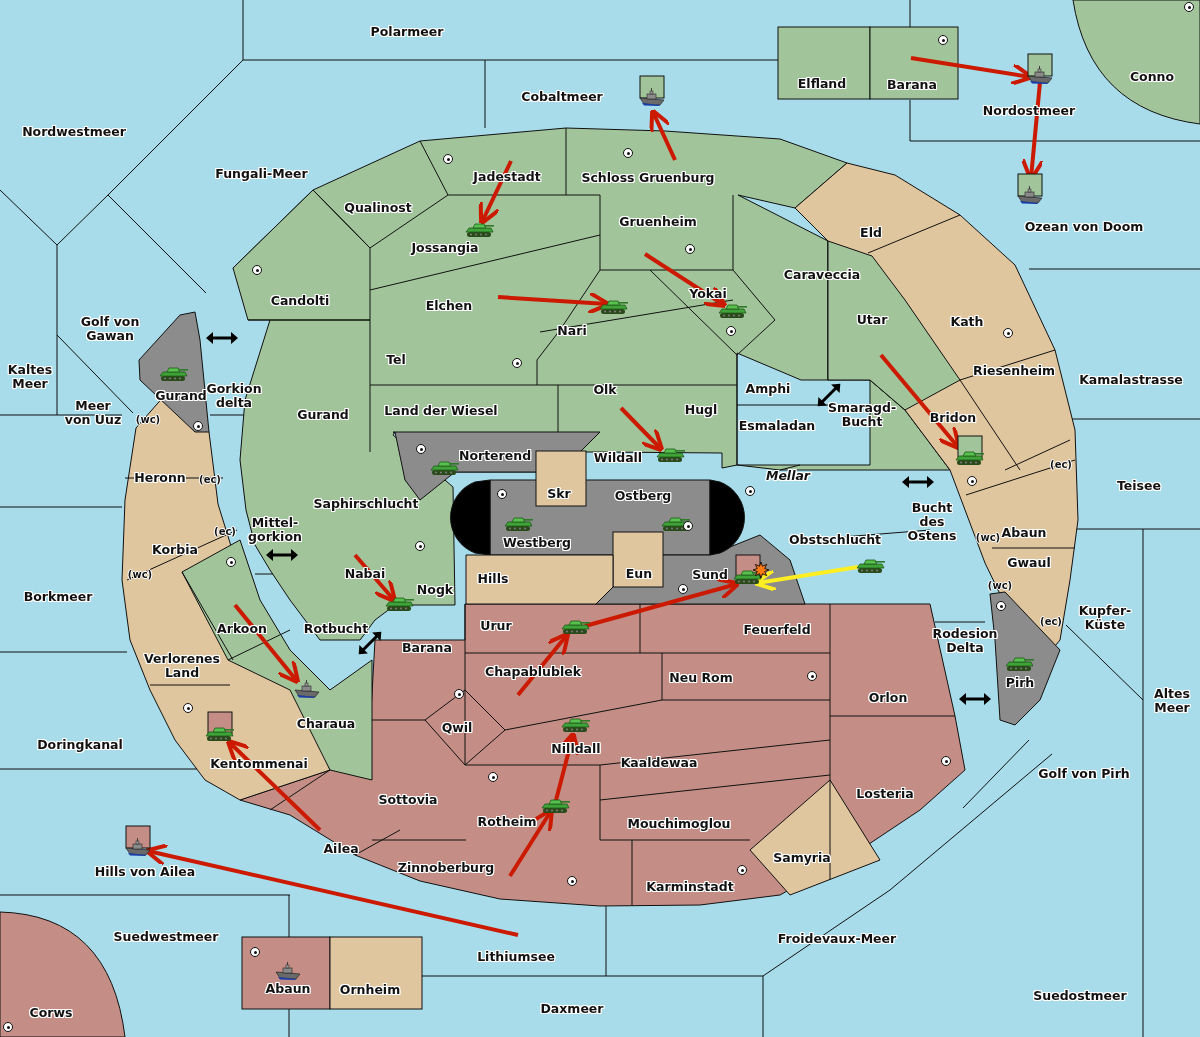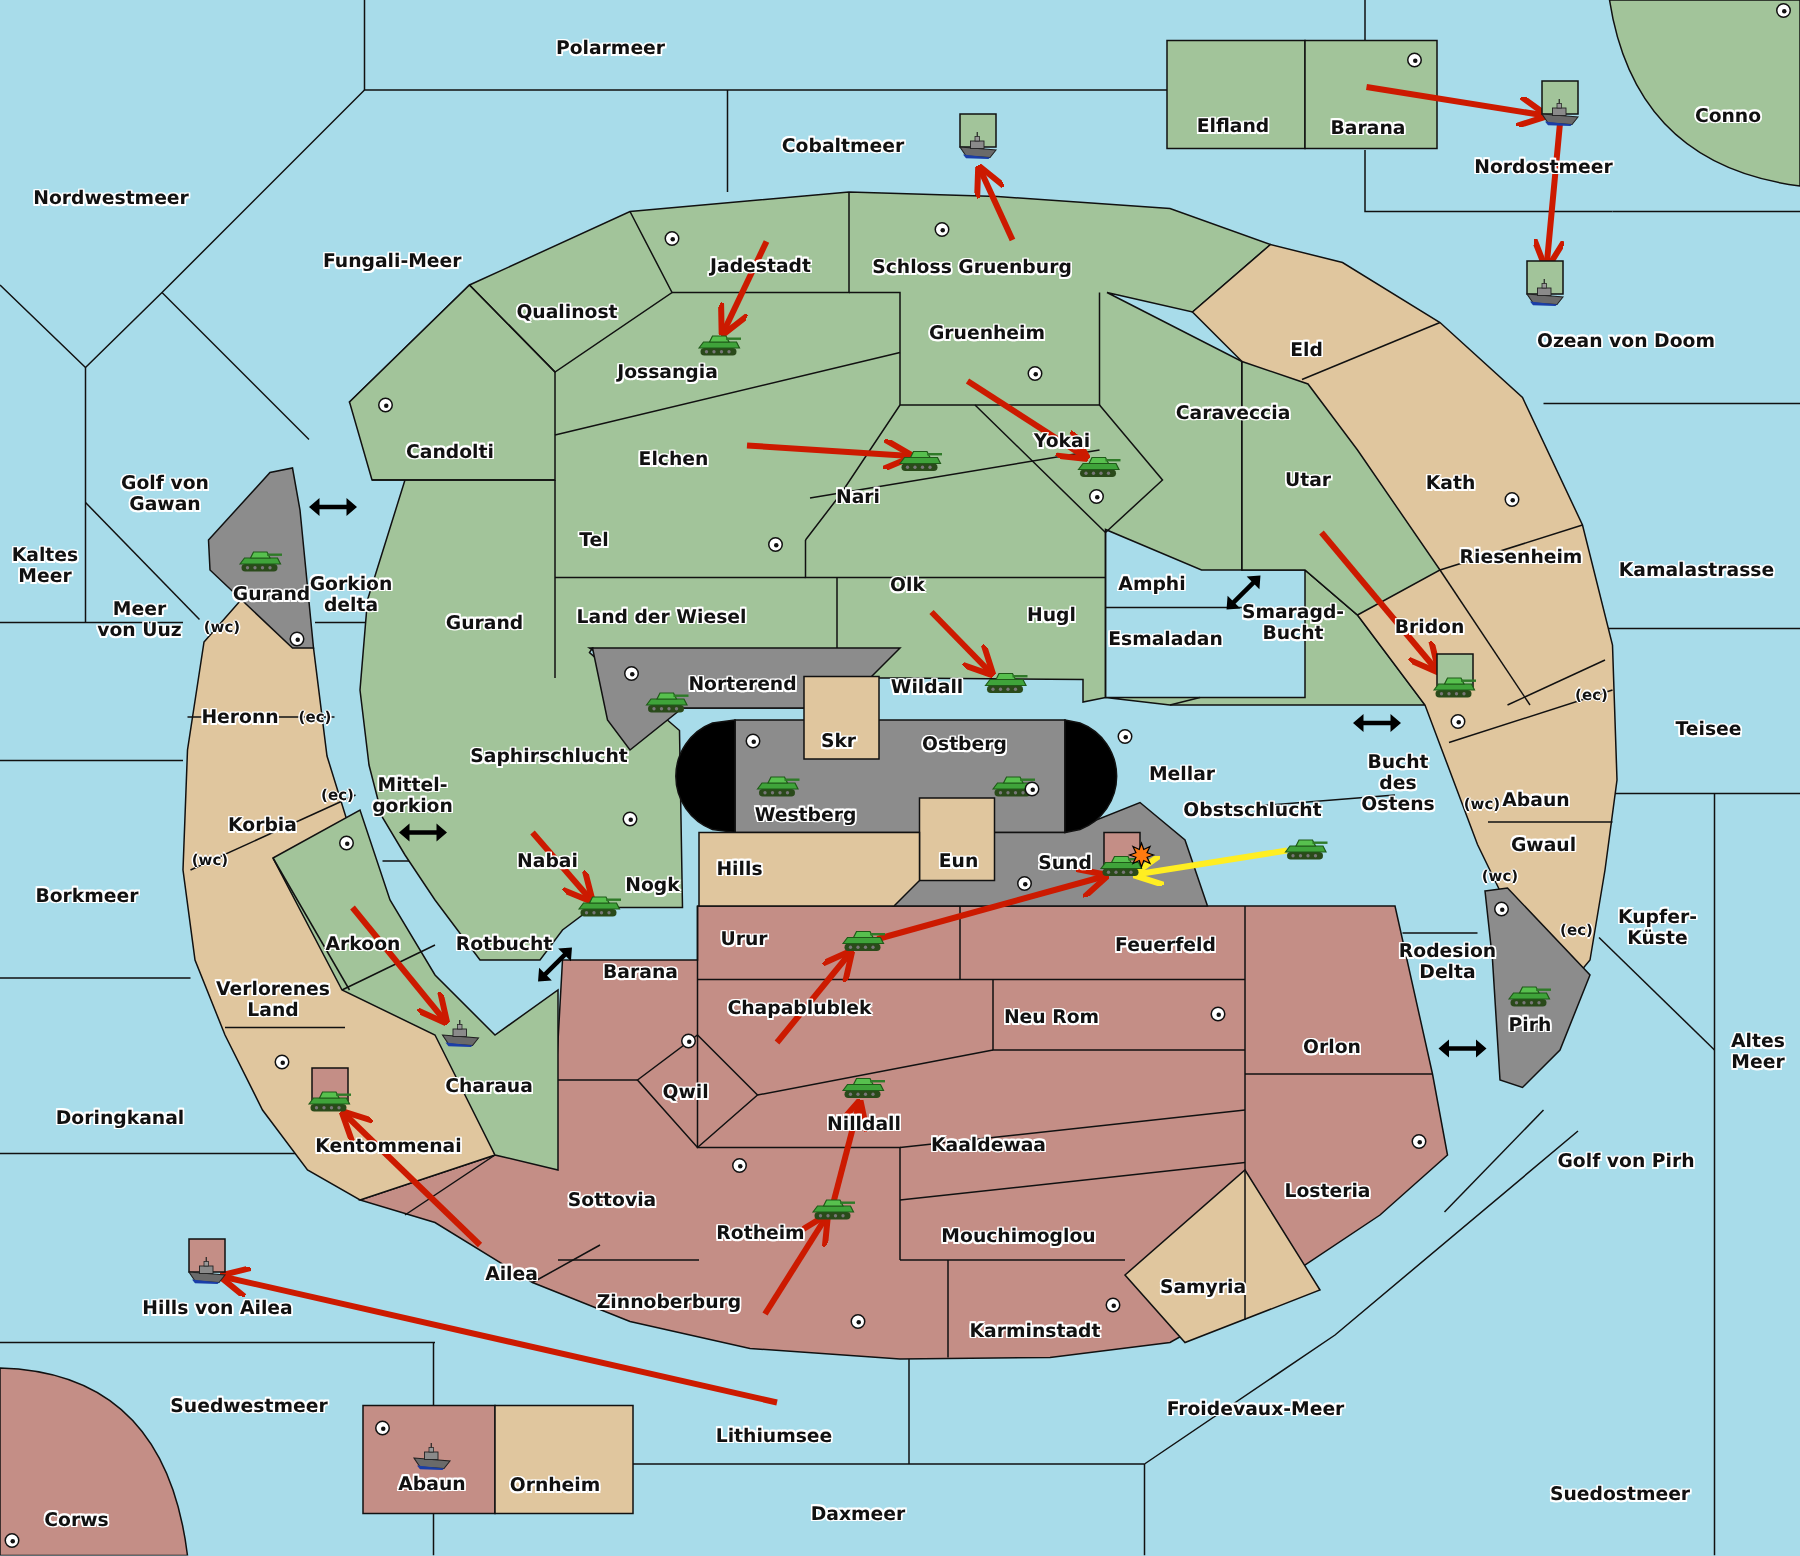--- a/index.html
+++ b/index.html
@@ -338,21 +338,21 @@
     <div class="lbl" style="left: 441px; top: 411px;">Land der Wiesel</div>
     <div class="lbl" style="left: 323px; top: 415px;">Gurand</div>
     <div class="lbl" style="left: 701px; top: 410px;">Hugl</div>
     <div class="lbl" style="left: 953px; top: 418px;">Bridon</div>
     <div class="lbl" style="left: 777px; top: 426px;">Esmaladan</div>
     <div class="lbl" style="left: 495px; top: 456px;">Norterend</div>
     <div class="lbl" style="left: 618px; top: 458px;">Wildall</div>
     <div class="lbl" style="left: 160px; top: 478px;">Heronn</div>
     <div class="lbl" style="left: 559px; top: 494px;">Skr</div>
     <div class="lbl" style="left: 643px; top: 496px;">Ostberg</div>
-    <div class="lbl" style="left: 788px; top: 516px;">Mellar</div>
+    <div class="lbl" style="left: 788px; top: 476px; font-style: italic;">Mellar</div>
     <div class="lbl" style="left: 366px; top: 504px;">Saphirschlucht</div>
     <div class="lbl" style="left: 1024px; top: 533px;">Abaun</div>
     <div class="lbl" style="left: 537px; top: 543px;">Westberg</div>
     <div class="lbl" style="left: 835px; top: 540px;">Obstschlucht</div>
     <div class="lbl" style="left: 175px; top: 550px;">Korbia</div>
     <div class="lbl" style="left: 1029px; top: 563px;">Gwaul</div>
     <div class="lbl" style="left: 365px; top: 574px;">Nabai</div>
     <div class="lbl" style="left: 639px; top: 574px;">Eun</div>
     <div class="lbl" style="left: 710px; top: 575px;">Sund</div>
     <div class="lbl" style="left: 493px; top: 579px;">Hills</div>

